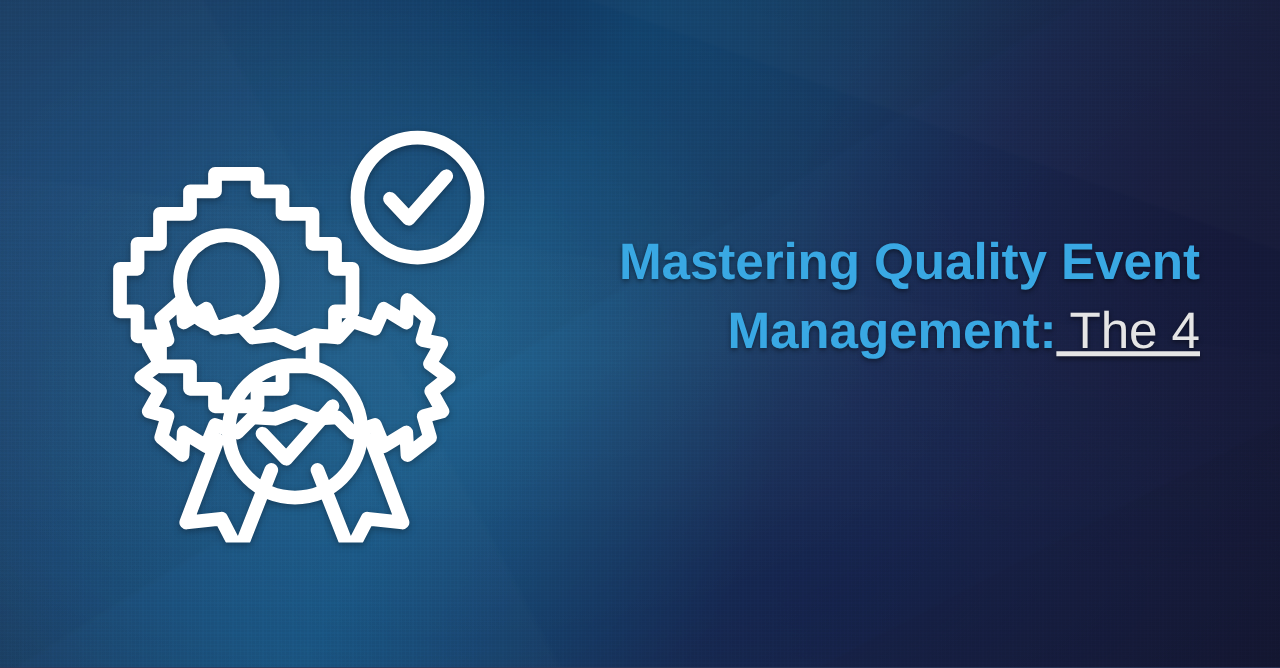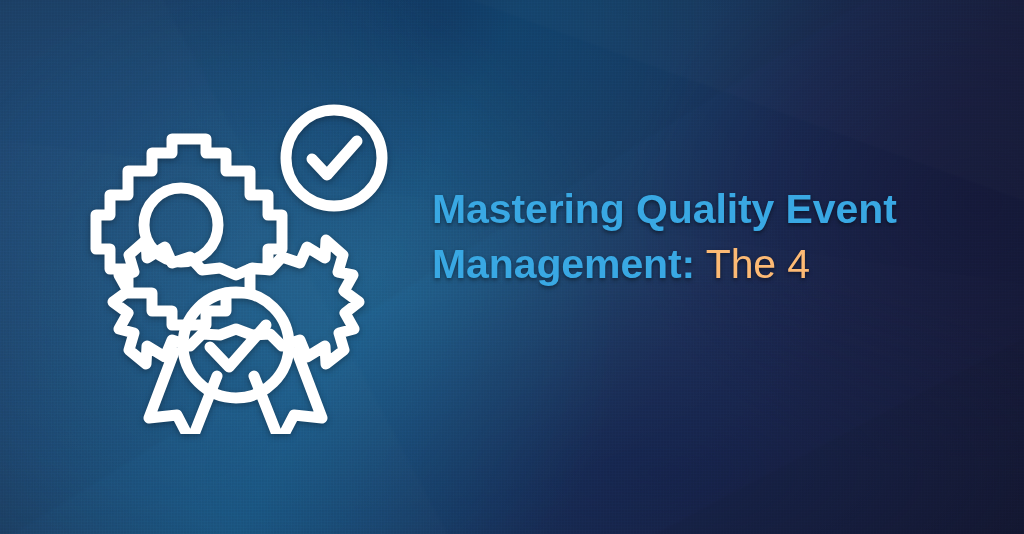--- a/index.html
+++ b/index.html
@@ -10,20 +10,21 @@
     font-family:"Liberation Sans", sans-serif;
     overflow:hidden;
   }
 
   .banner {
     position:relative;
     width:1024px;
     height:534px;
     overflow:hidden;
     background:#1d3c60;
+    text-align:right;
   }
 
   
   .bg-base {
     position:absolute; inset:0;
     background:
       linear-gradient(118deg,
         #1e4066 0%,
         #1b3e63 14%,
         #174a73 30%,
@@ -90,21 +91,21 @@
     width:528px;
   }
   .headline .line {
     font-size:41px;
     line-height:55px;
     letter-spacing:-0.1px;
     white-space:nowrap;
     text-shadow:0 2px 4px rgba(0,0,0,0.45);
   }
   .accent { font-weight:700; color:#39a8e3; }
-  .plain  { font-weight:400; color:#fdba74; }
+  .plain  { font-weight:400; color:#e5e5e5;text-decoration:underline; }
 </style>
 </head>
 <body>
 
 <div class="banner">
 
   <div class="bg-base"></div>
   <div class="bg-blob"></div>
   <div class="bg-facets"></div>
   <div class="bg-mesh"></div>

